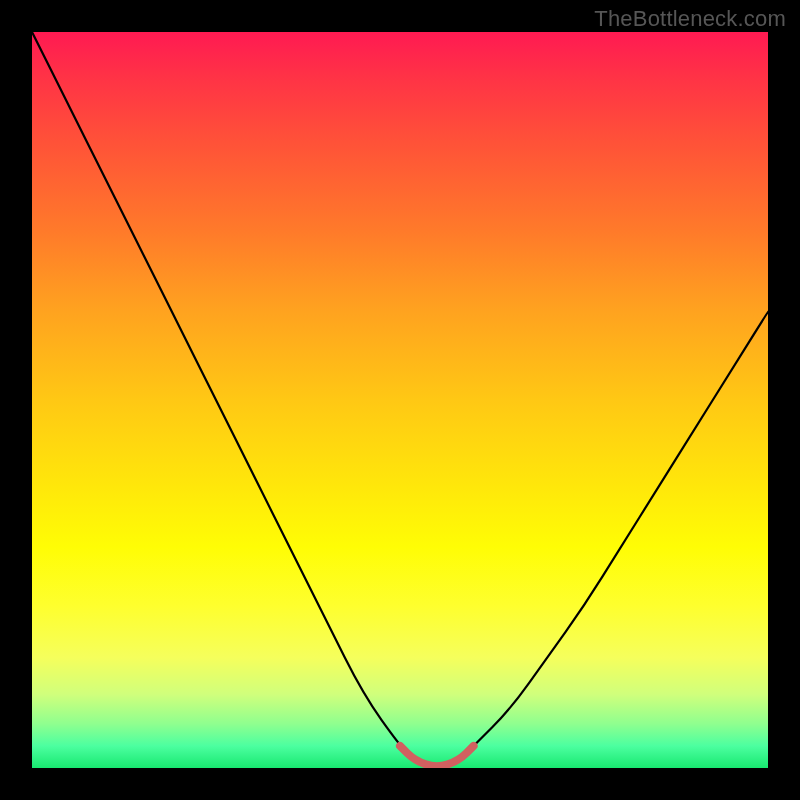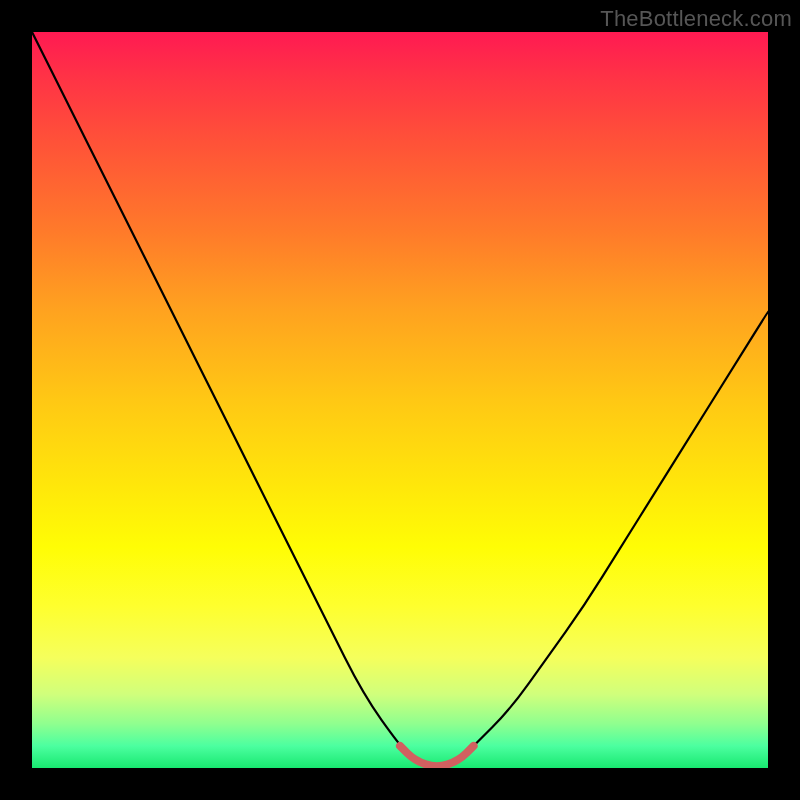--- a/index.html
+++ b/index.html
@@ -37,21 +37,21 @@
       #f5ff5c 85%,
       #d0ff7c 90%,
       #8fff8f 94%,
       #4cffa0 97%,
       #18e870 100%
     );
   }
   .watermark {
     position: absolute;
     top: 6px;
-    right: 8px;
+    right: 14px;
     color: #565656;
     font-size: 22px;
     font-weight: 400;
     letter-spacing: 0.2px;
   }
   svg.curve {
     position: absolute;
     top: 0;
     left: 0;
     width: 736px;

